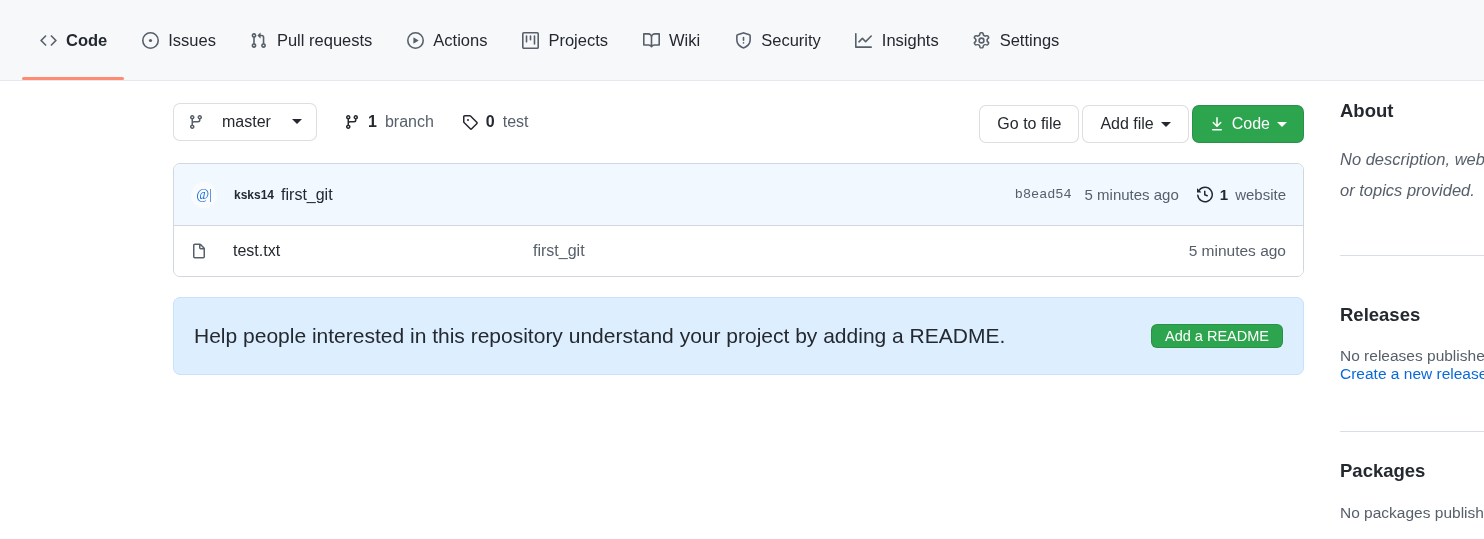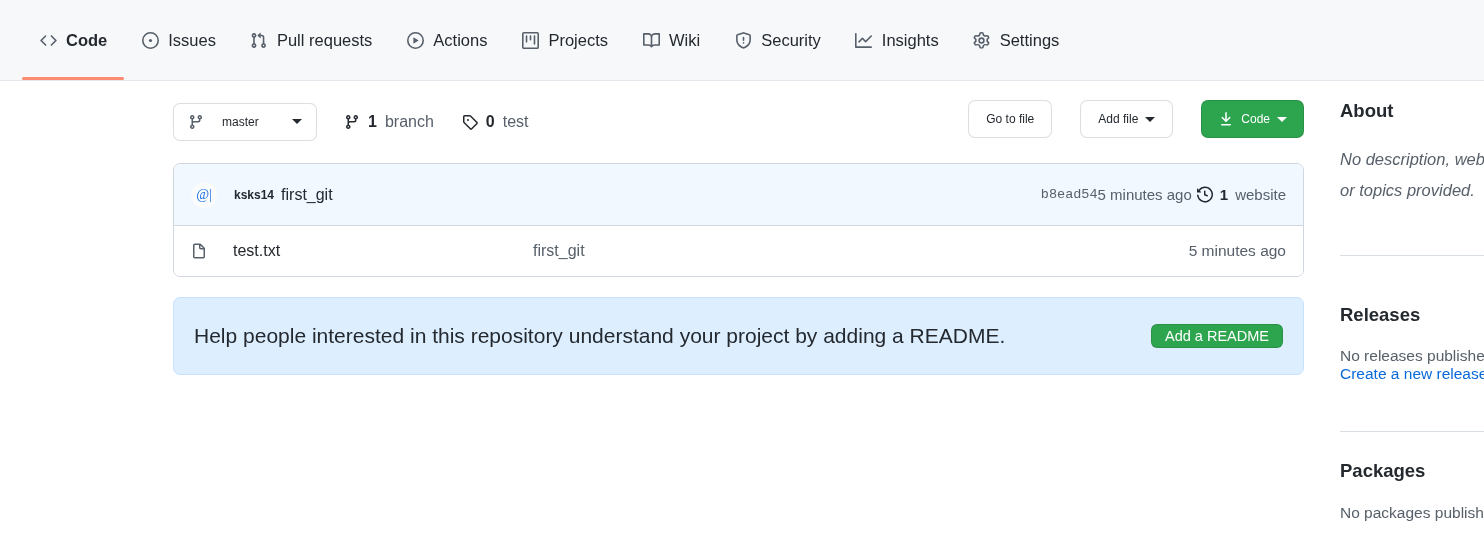--- a/index.html
+++ b/index.html
@@ -60,21 +60,21 @@
   .toolbar {
     position: relative;
     height: 43px;
     display: flex; align-items: center;
   }
   .btn {
     display: inline-flex; align-items: center; justify-content: center;
     gap: 7px;
     height: 38px;
     padding: 0 17px;
-    font-size: 12px;
+    font-size: 16px;
     font-family: "Liberation Sans", sans-serif;
     color: #24292f;
     background: #f6f8fa;
     border: 1px solid rgba(27,31,36,0.15);
     border-radius: 7px;
     cursor: pointer;
     white-space: nowrap;
   }
   .btn-white { background: #ffffff; }
   .btn-branch {
@@ -105,21 +105,21 @@
     color: #57606a;
   }
   .meta-link {
     display: inline-flex; align-items: center; gap: 8px;
     cursor: pointer;
     white-space: nowrap;
   }
   .meta-link .count { color: #24292f; font-weight: bold; }
   .toolbar-right {
     position: absolute; right: 0; top: 0;
-    display: flex; align-items: flex-start; gap: 28px;
+    display: flex; align-items: flex-end; gap: 3px;
     height: 43px;
   }
   .icon-sm {
     display: inline-flex; align-items: center; justify-content: center;
     width: 16px; height: 16px; flex: none;
   }
   .icon-sm svg { display: block; }
 
   
   .file-box {
@@ -155,21 +155,21 @@
     cursor: pointer;
   }
   .commit-msg {
     margin-left: 7px;
     font-size: 16px;
     color: #24292f;
     cursor: pointer;
   }
   .commit-right {
     margin-left: auto;
-    display: flex; align-items: center; 
+    display: flex; align-items: center; gap: 13px;
     font-size: 15px;
     color: #57606a;
   }
   .commit-sha {
     font-family: "Liberation Mono", monospace;
     font-size: 13.5px;
     color: #57606a;
     cursor: pointer;
   }
   .commit-count {

